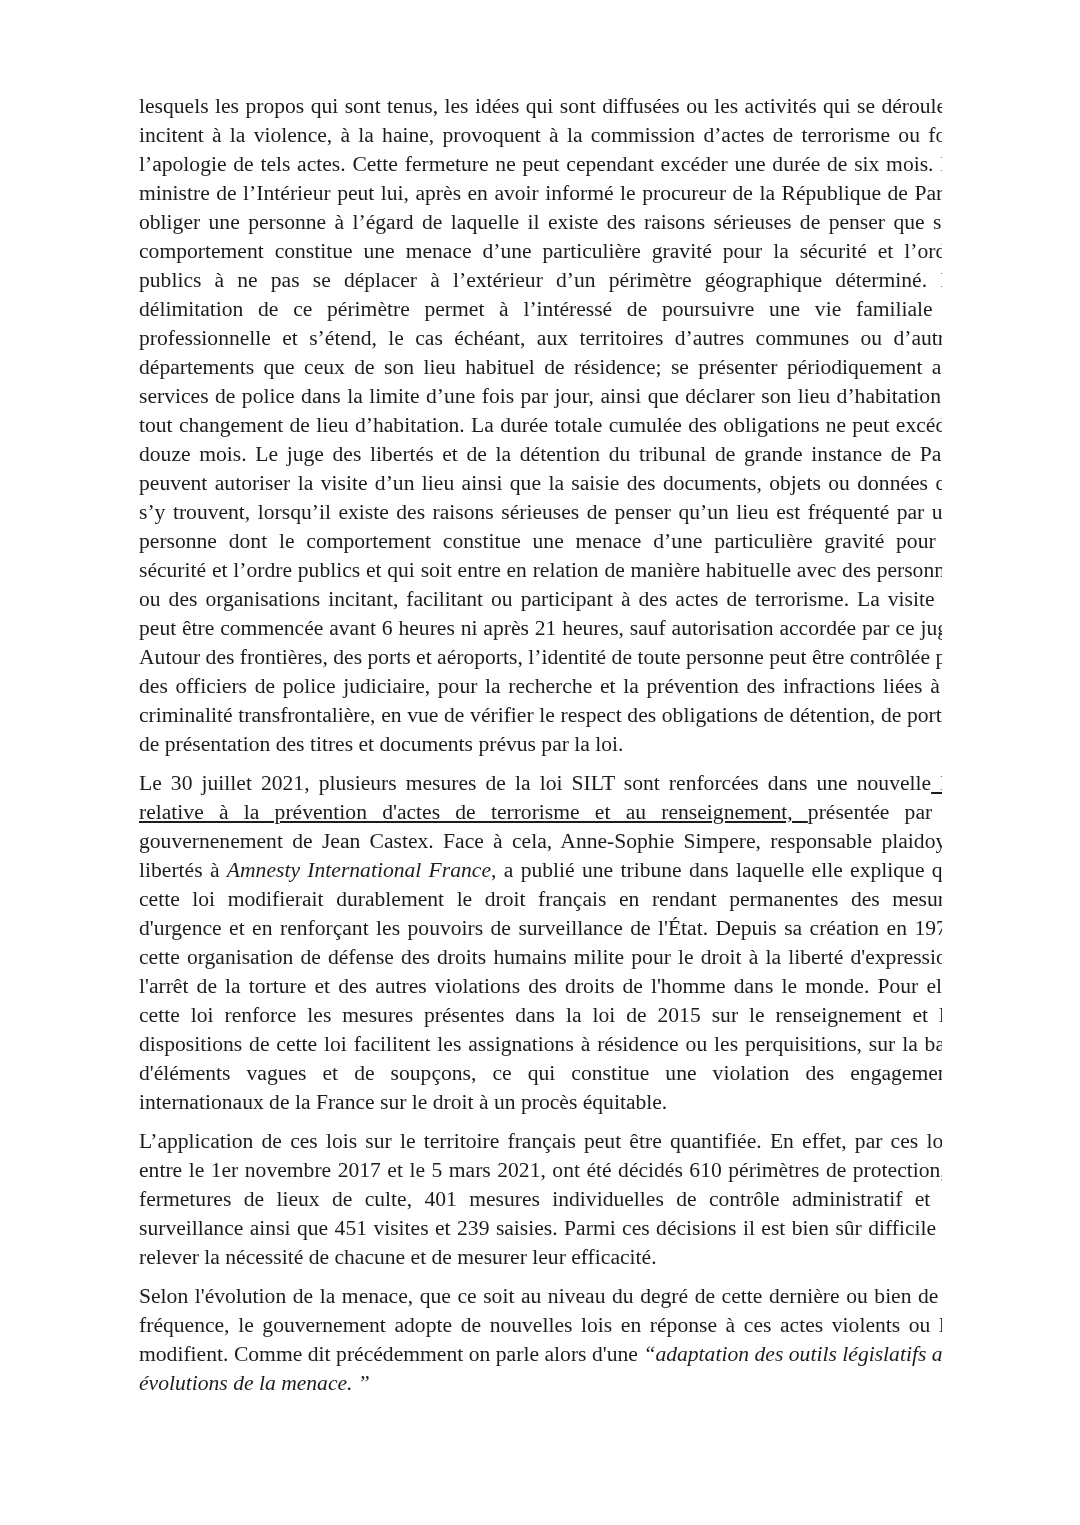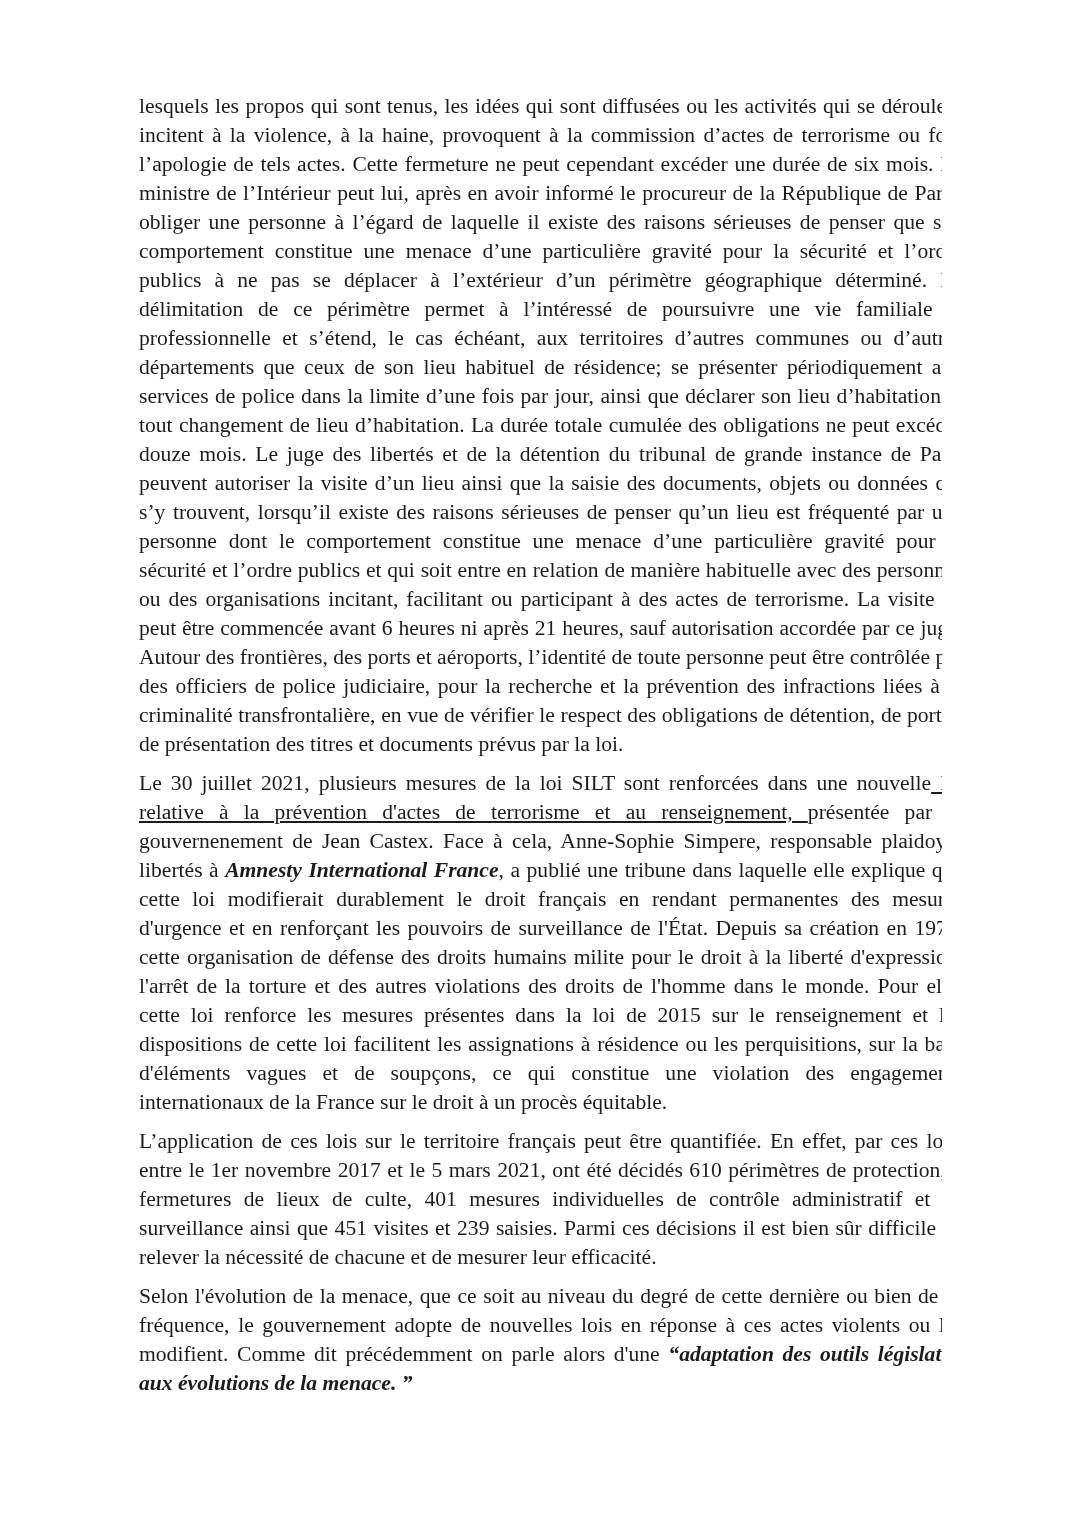--- a/index.html
+++ b/index.html
@@ -25,21 +25,21 @@
     width: 824px;
     font-size: 21.6px;
     line-height: 29px;
     text-align: justify;
   }
   .para {
     margin: 0 0 10px 0;
     padding: 0;
   }
   .run-normal { font-style: normal; text-decoration: none; }
-  .run-italic { font-style: italic; font-weight: bold; }
+  .run-italic { font-style: italic; }
   .run-underline { text-decoration: underline; }
   .page-number {
     position: absolute;
     top: 1426px;
     left: 129px;
     width: 824px;
     text-align: right;
     font-family: "Liberation Sans", sans-serif;
     font-size: 22px;
     color: #1c1c1c;

